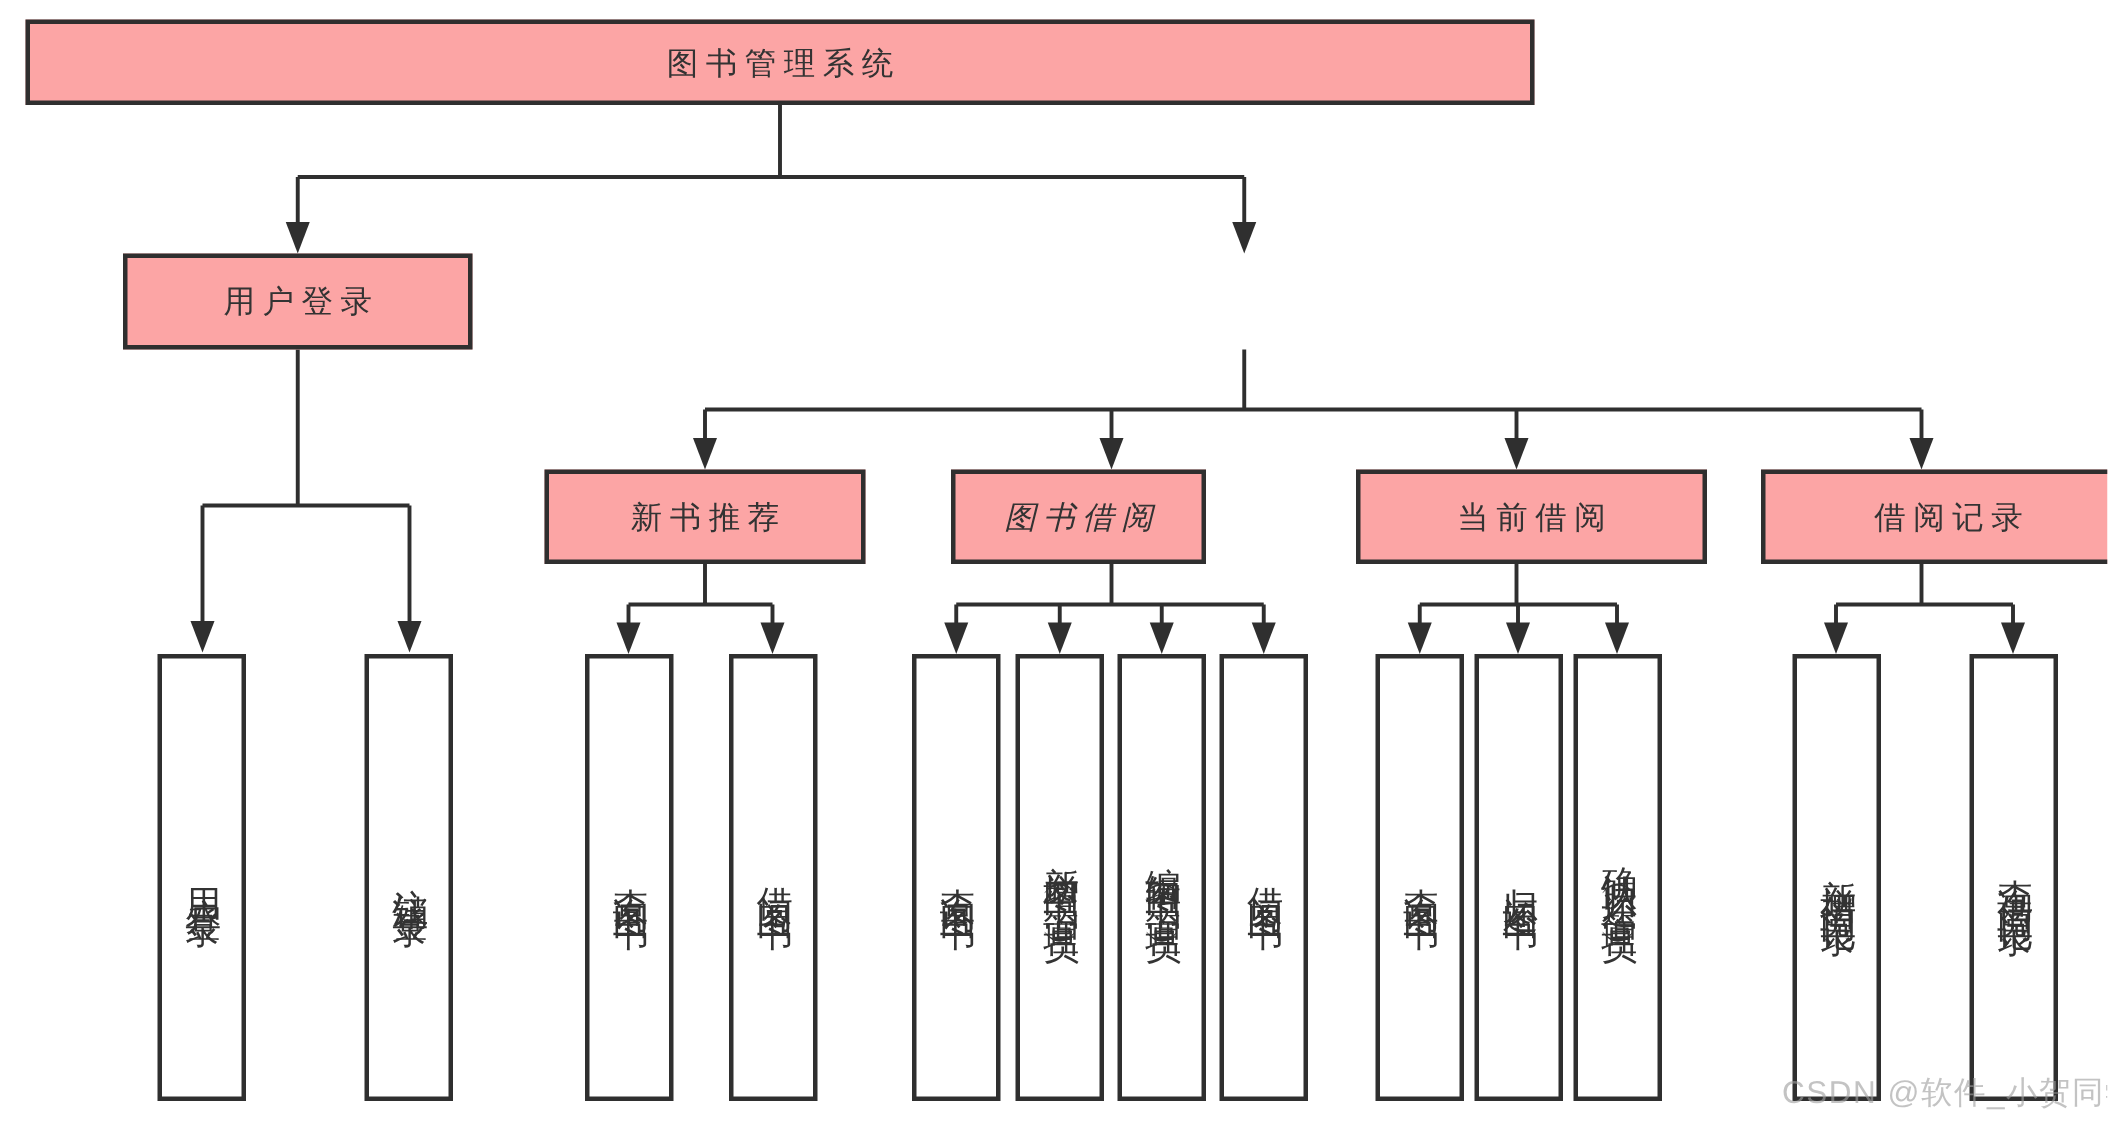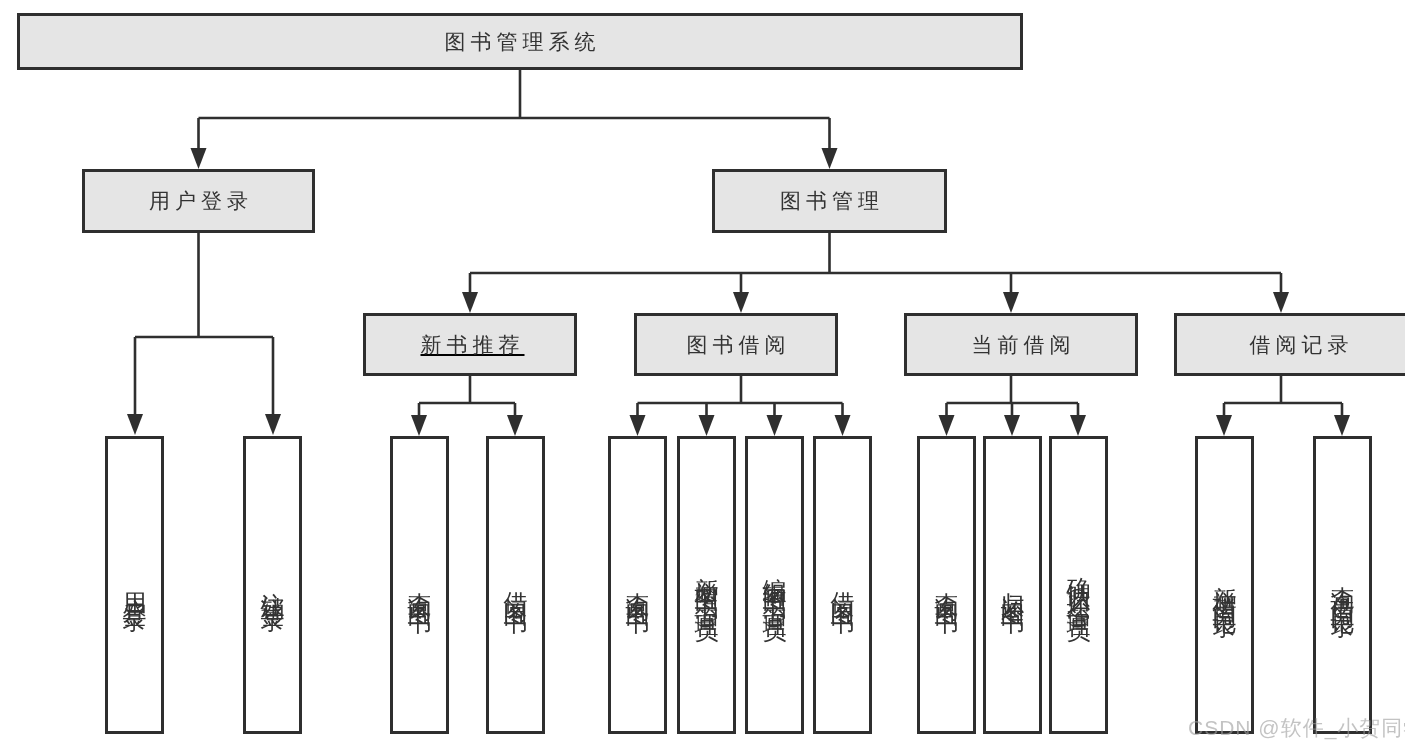--- a/index.html
+++ b/index.html
@@ -19,21 +19,21 @@
     position: absolute;
     left: 0;
     top: 0;
     width: 1405px;
     height: 747px;
     z-index: 1;
   }
   .hbox {
     position: absolute;
     box-sizing: border-box;
-    background: #e5e5e5;
+    background: #fca5a5;
     border: 3px solid #2f2f2f;
     display: flex;
     align-items: center;
     justify-content: center;
     z-index: 2;
   }
   .hbox span {
     font-size: 21px;
     letter-spacing: 5px;
     text-indent: 5px;
@@ -136,28 +136,25 @@
     </g>
   </svg>
 
   <div class="hbox" style="left:17px; top:13px; width:1006px; height:57px;">
     <span>图书管理系统</span>
   </div>
 
   <div class="hbox" style="left:82px; top:169px; width:233px; height:64px;">
     <span>用户登录</span>
   </div>
-  <div class="hbox" style="left:712px; top:169px; width:235px; height:64px;">
-    <span>图书管理</span>
-  </div>
-
-  <div class="hbox" style="left:363px; top:313px; width:214px; height:63px;text-decoration:underline;">
+
+  <div class="hbox" style="left:363px; top:313px; width:214px; height:63px;">
     <span>新书推荐</span>
   </div>
-  <div class="hbox" style="left:634px; top:313px; width:204px; height:63px;">
+  <div class="hbox" style="left:634px; top:313px; width:170px; height:63px;font-style:italic;">
     <span>图书借阅</span>
   </div>
   <div class="hbox" style="left:904px; top:313px; width:234px; height:63px;">
     <span>当前借阅</span>
   </div>
   <div class="hbox" style="left:1174px; top:313px; width:250px; height:63px;">
     <span>借阅记录</span>
   </div>
 
   <div class="vbox" style="left:105px;">

